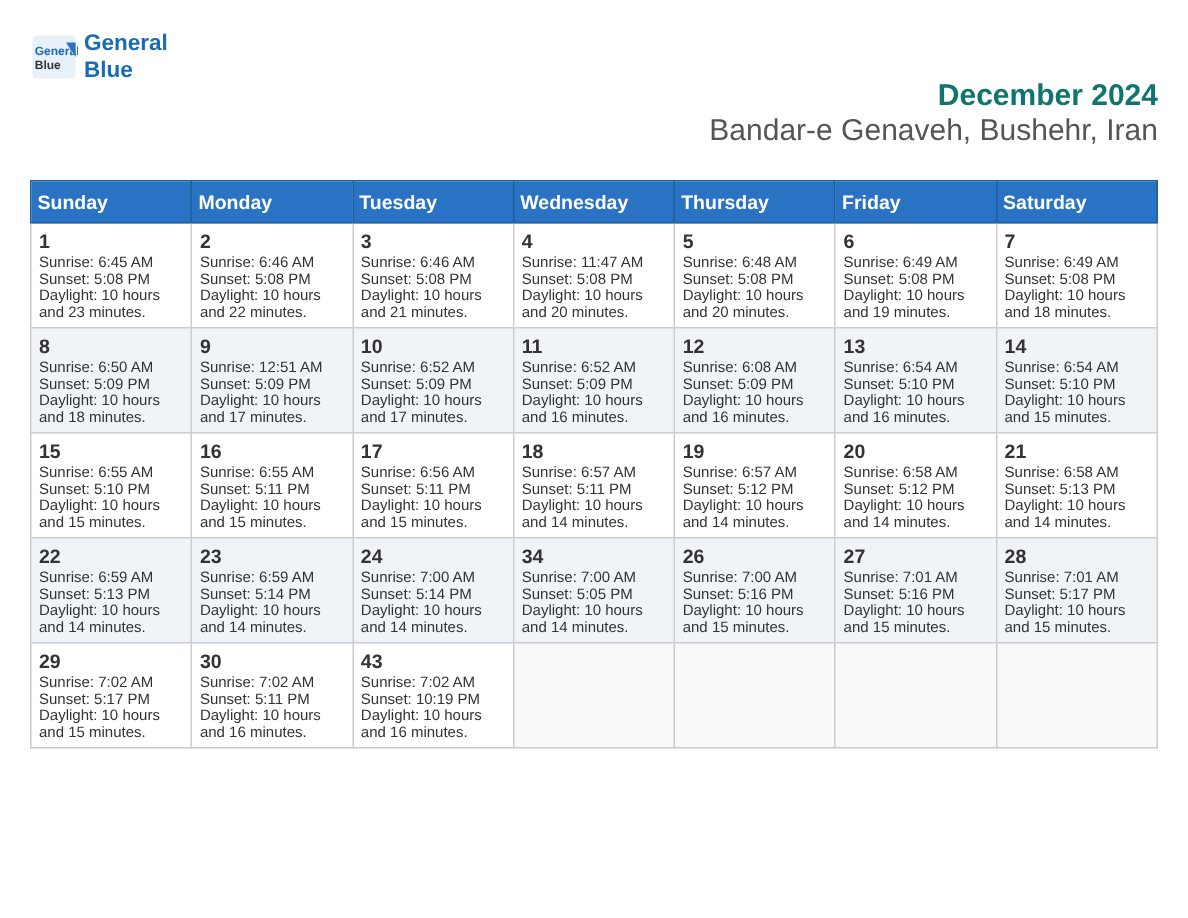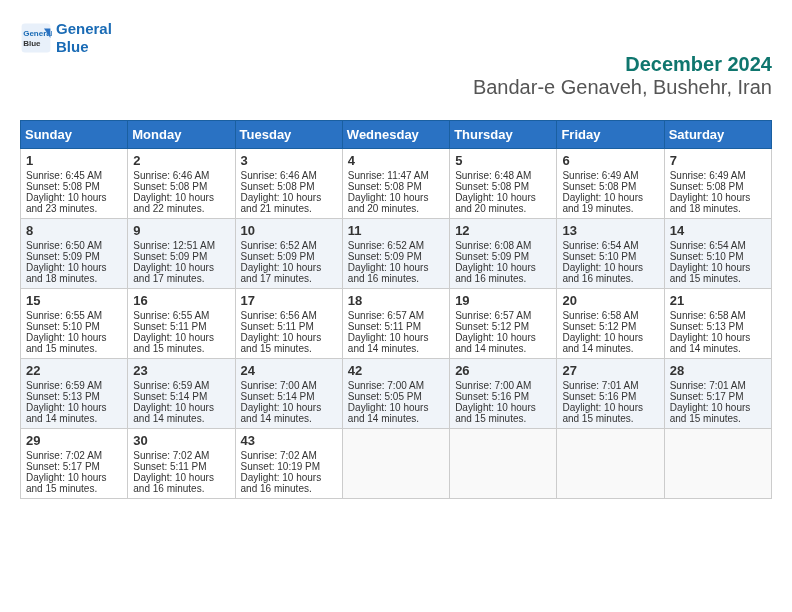--- a/index.html
+++ b/index.html
@@ -264,21 +264,21 @@
           <div>Sunset: 5:14 PM</div>
           <div>Daylight: 10 hours and 14 minutes.</div>
         </td>
         <td>
           <span class="day-num">24</span>
           <div>Sunrise: 7:00 AM</div>
           <div>Sunset: 5:14 PM</div>
           <div>Daylight: 10 hours and 14 minutes.</div>
         </td>
         <td>
-          <span class="day-num">42</span>
+          <span class="day-num">34</span>
           <div>Sunrise: 7:00 AM</div>
           <div>Sunset: 5:05 PM</div>
           <div>Daylight: 10 hours and 14 minutes.</div>
         </td>
         <td>
           <span class="day-num">26</span>
           <div>Sunrise: 7:00 AM</div>
           <div>Sunset: 5:16 PM</div>
           <div>Daylight: 10 hours and 15 minutes.</div>
         </td>

